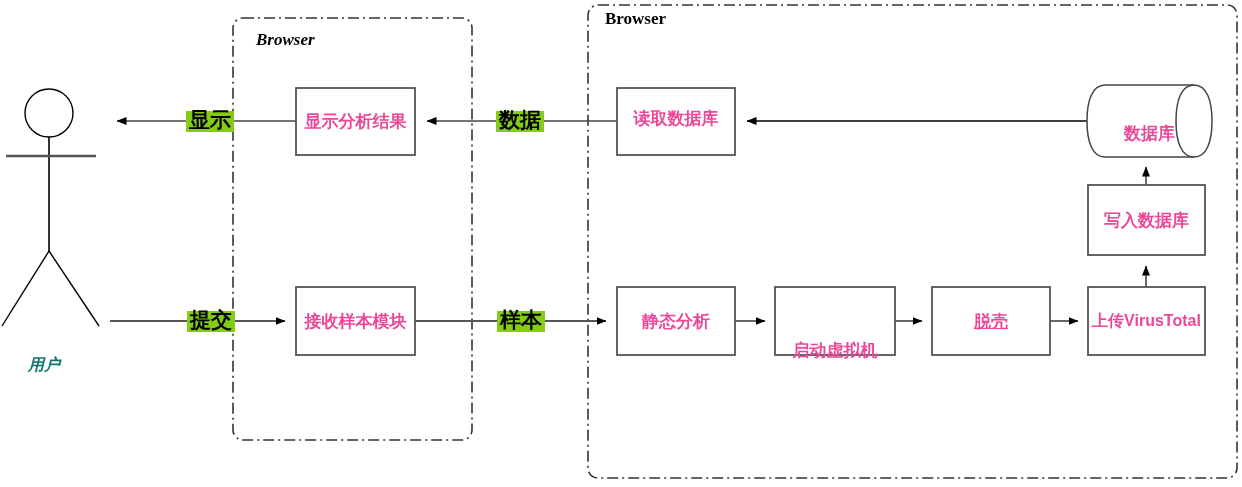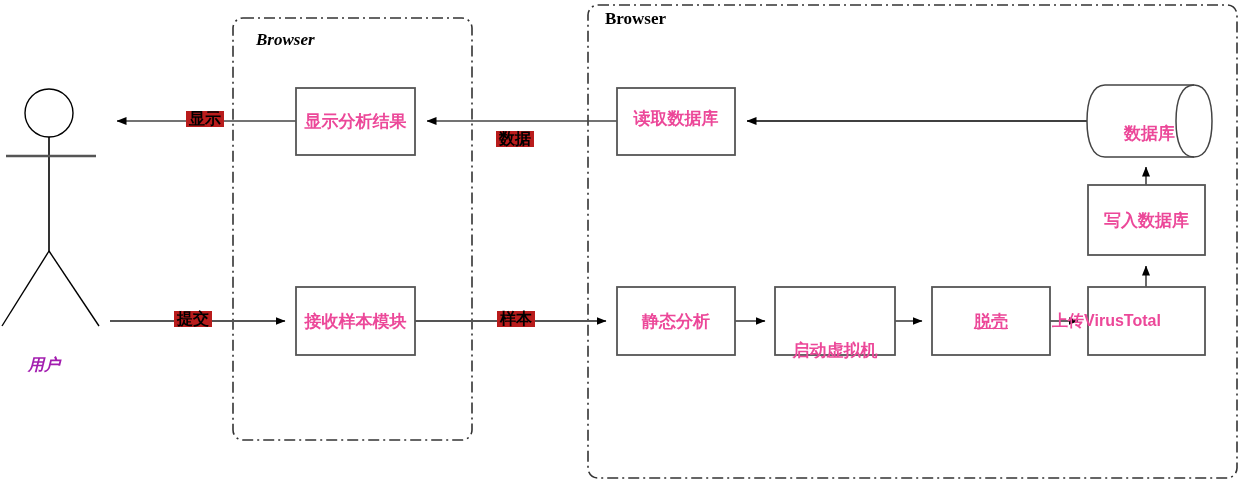--- a/index.html
+++ b/index.html
@@ -31,44 +31,44 @@
     font-size: 17px;
     font-weight: bold;
     color: #ec4899;
     white-space: nowrap;
     letter-spacing: 0px;
     line-height: 1;
     pointer-events: none;
   }
   .edge-label {
     position: absolute;
-    font-family: Liberation Serif, serif;
-    font-size: 16px;
+    font-family: Liberation Mono, monospace;
+    font-size: 21px;
     font-weight: bold;
     color: #000000;
     white-space: nowrap;
-    background: #b91c1c;
+    background: #84cc16;
     padding: 0 3px;
     line-height: 1;
   }
   .group-label {
     position: absolute;
     font-family: "Liberation Serif", serif;
     font-size: 17px;
     font-weight: bold;
     color: #000000;
     white-space: nowrap;
   }
   .actor-label {
     position: absolute;
     font-family: "Liberation Serif", serif;
     font-size: 16px;
     font-weight: bold;
     font-style: italic;
-    color: #a21caf;
+    color: #0f766e;
     white-space: nowrap;
   }
   .vt-label {
     font-size: 16px;
   }
 </style>
 </head>
 <body>
 
 <div id="canvas">
@@ -179,23 +179,23 @@
   <div class="node-label" style="left:1088px; top:185px; width:117px; height:70px;">写入数据库</div>
 
   <div class="node-label" style="left:296px; top:287px; width:119px; height:68px;">接收样本模块</div>
 
   <div class="node-label" style="left:617px; top:287px; width:118px; height:68px;">静态分析</div>
 
   <div class="node-label" style="left:775px; top:287px; width:120px; height:62px;margin-top:32px;">启动虚拟机</div>
 
   <div class="node-label" style="left:932px; top:287px; width:118px; height:68px;text-decoration:underline;">脱壳</div>
 
-  <div class="node-label vt-label" style="left:1048px; top:287px; width:117px; height:68px;">上传VirusTotal</div>
+  <div class="node-label vt-label" style="left:1088px; top:287px; width:117px; height:68px;">上传VirusTotal</div>
 
   <div class="edge-label" style="left:186px; top:111px;">显示</div>
 
-  <div class="edge-label" style="left:496px; top:111px;margin-top:20px;">数据</div>
-
-  <div class="edge-label" style="left:174px; top:311px;">提交</div>
+  <div class="edge-label" style="left:496px; top:111px;">数据</div>
+
+  <div class="edge-label" style="left:187px; top:311px;">提交</div>
 
   <div class="edge-label" style="left:497px; top:311px;">样本</div>
 
 </div>
 
 </body></html>

